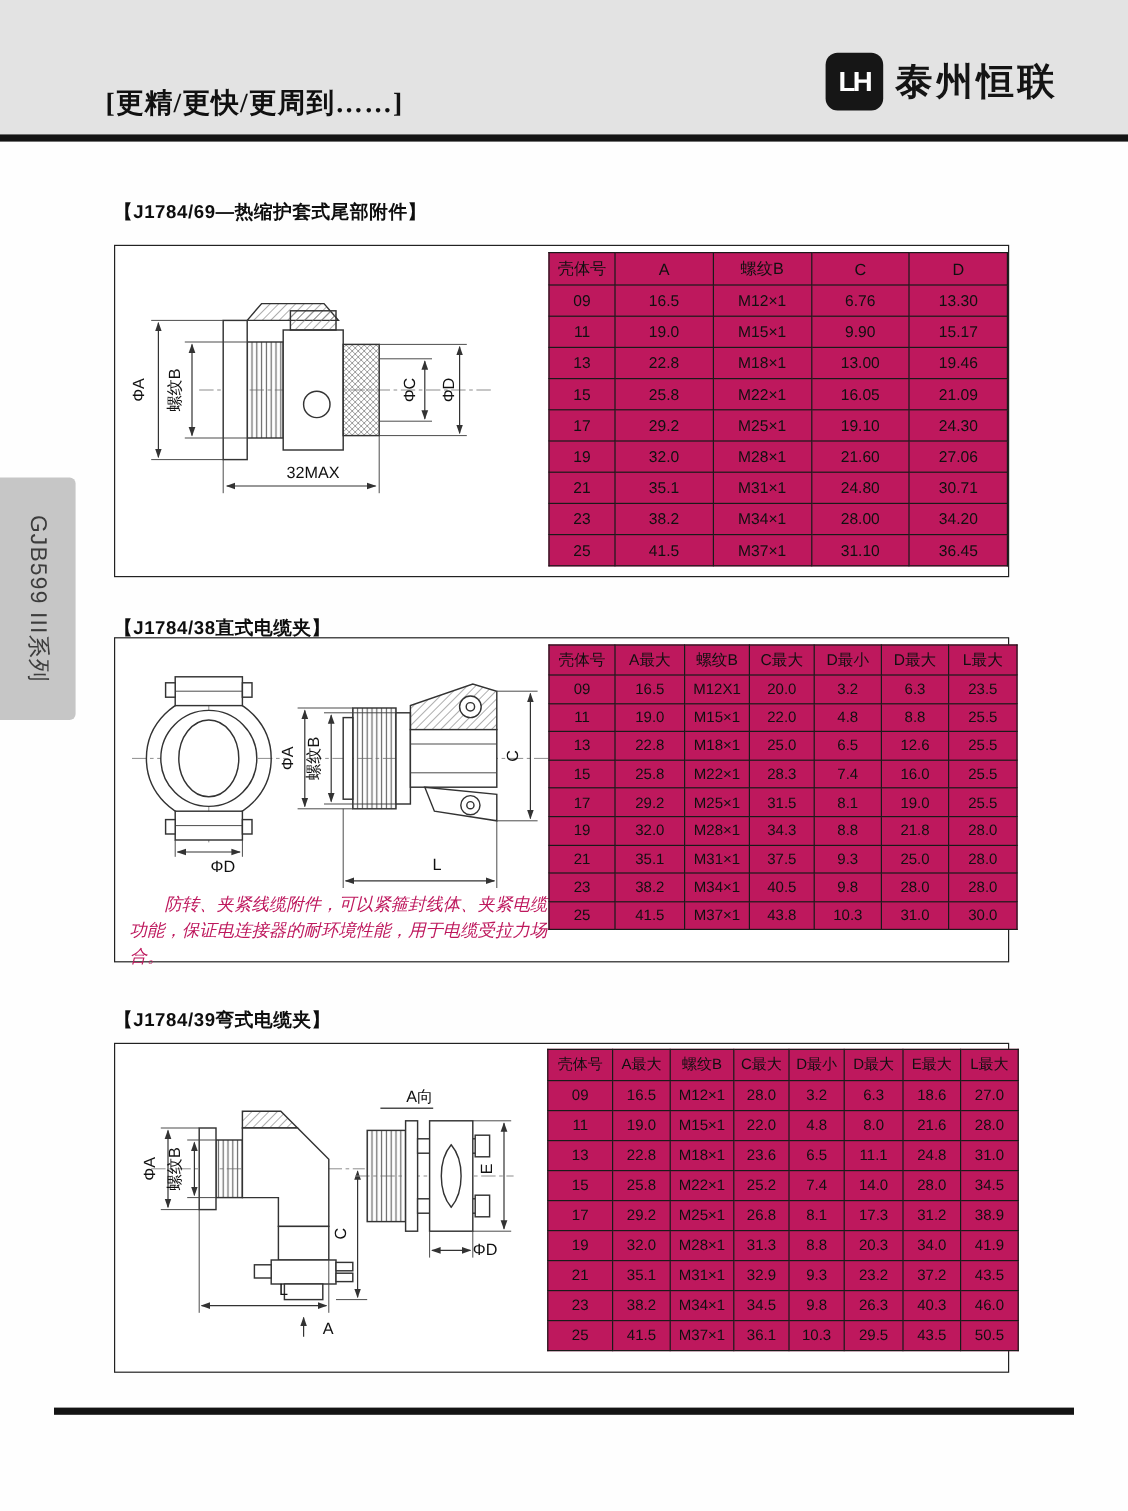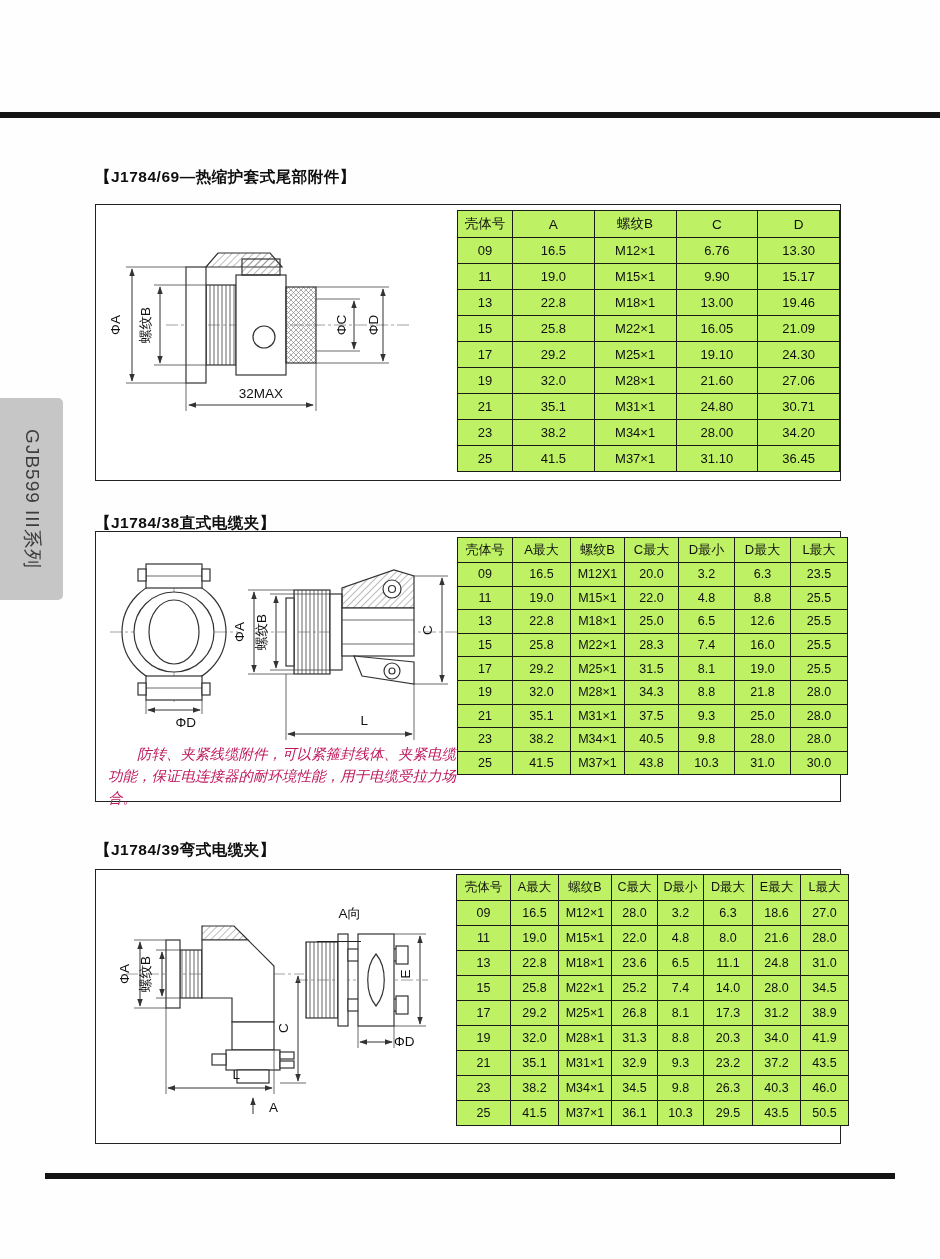--- a/index.html
+++ b/index.html
@@ -29,25 +29,25 @@
   .drw{position:absolute;left:0;top:0;}
   .ln{stroke:#333;stroke-width:1.2;}
   .ext{stroke:#444;stroke-width:0.8;}
   .dim{stroke:#333;stroke-width:1;}
   .cl{stroke:#888;stroke-width:0.8;stroke-dasharray:12 3 3 3;}
   .vlabel{position:absolute;text-align:center;transform:rotate(-90deg);font-size:13.5px;
           line-height:16px;height:16px;white-space:nowrap;color:#111;}
   .hlabel{position:absolute;text-align:right;font-size:13.5px;line-height:16px;
           white-space:nowrap;color:#111;}
   .hlabel.left{text-align:left;}
-  .hlabel.u{border-bottom:1.5px solid #222;padding-bottom:19px;}
+  .hlabel.u{border-bottom:1.5px solid #222;padding-bottom:1px;}
   .note{position:absolute;left:12px;top:196px;width:352px;font-size:14.5px;line-height:22px;
         text-indent:2em;color:#be185d;font-style:italic;}
   
-  table.spec{position:absolute;border-collapse:collapse;table-layout:fixed;background:#bef264;}
+  table.spec{position:absolute;border-collapse:collapse;table-layout:fixed;background:#be185d;}
   .spec th,.spec td{border:1.6px solid #1a1a1a;text-align:center;vertical-align:middle;
                     padding:0;font-weight:400;color:#101010;}
   .t1{left:361px;top:5px;width:383px;}
   .t1 th{height:26px;font-size:13.5px;} .t1 td{height:25px;font-size:13px;}
   .t1 th:nth-child(1){width:54px;}
   .t2{left:361px;top:5px;width:383px;}
   .t2 th{height:24px;font-size:13px;} .t2 td{height:22.6px;font-size:12.5px;}
   .t2 th:nth-child(1){width:54px;}.t2 th:nth-child(2){width:57px;}.t2 th:nth-child(3){width:53px;}
   .t2 th:nth-child(4){width:53px;}.t2 th:nth-child(5){width:55px;}.t2 th:nth-child(6){width:55px;}
   .t2 th:nth-child(7){width:56px;}
@@ -59,20 +59,29 @@
   
   .ftr-bar{position:absolute;left:45px;top:1173px;width:850px;height:6px;background:#141414;}
   .ftr{position:absolute;left:48px;top:1192px;width:860px;display:flex;gap:30px;
        font-family:"Liberation Serif",serif;font-size:15.5px;color:#0e0e0e;white-space:nowrap;}
 </style>
 </head>
 <body>
 
 <div class="page">
 
+  <div class="hdr">
+    <div class="slogan">[更精/更快/更周到……]</div>
+    <div class="brand">
+      <div class="logo-mark">
+        <span>LH</span>
+      </div>
+      <div class="brand-name">泰州恒联</div>
+    </div>
+  </div>
   <div class="hdr-bar"></div>
 
   <div class="tab">
     <span>GJB599 III系列</span>
   </div>
 
   <h2 class="sec-title" style="top:167px;">【J1784/69—热缩护套式尾部附件】</h2>
   <div class="box" style="top:204px;height:275px;">
     <svg class="drw" width="744" height="272" viewBox="0 0 744 272">
       <defs>

